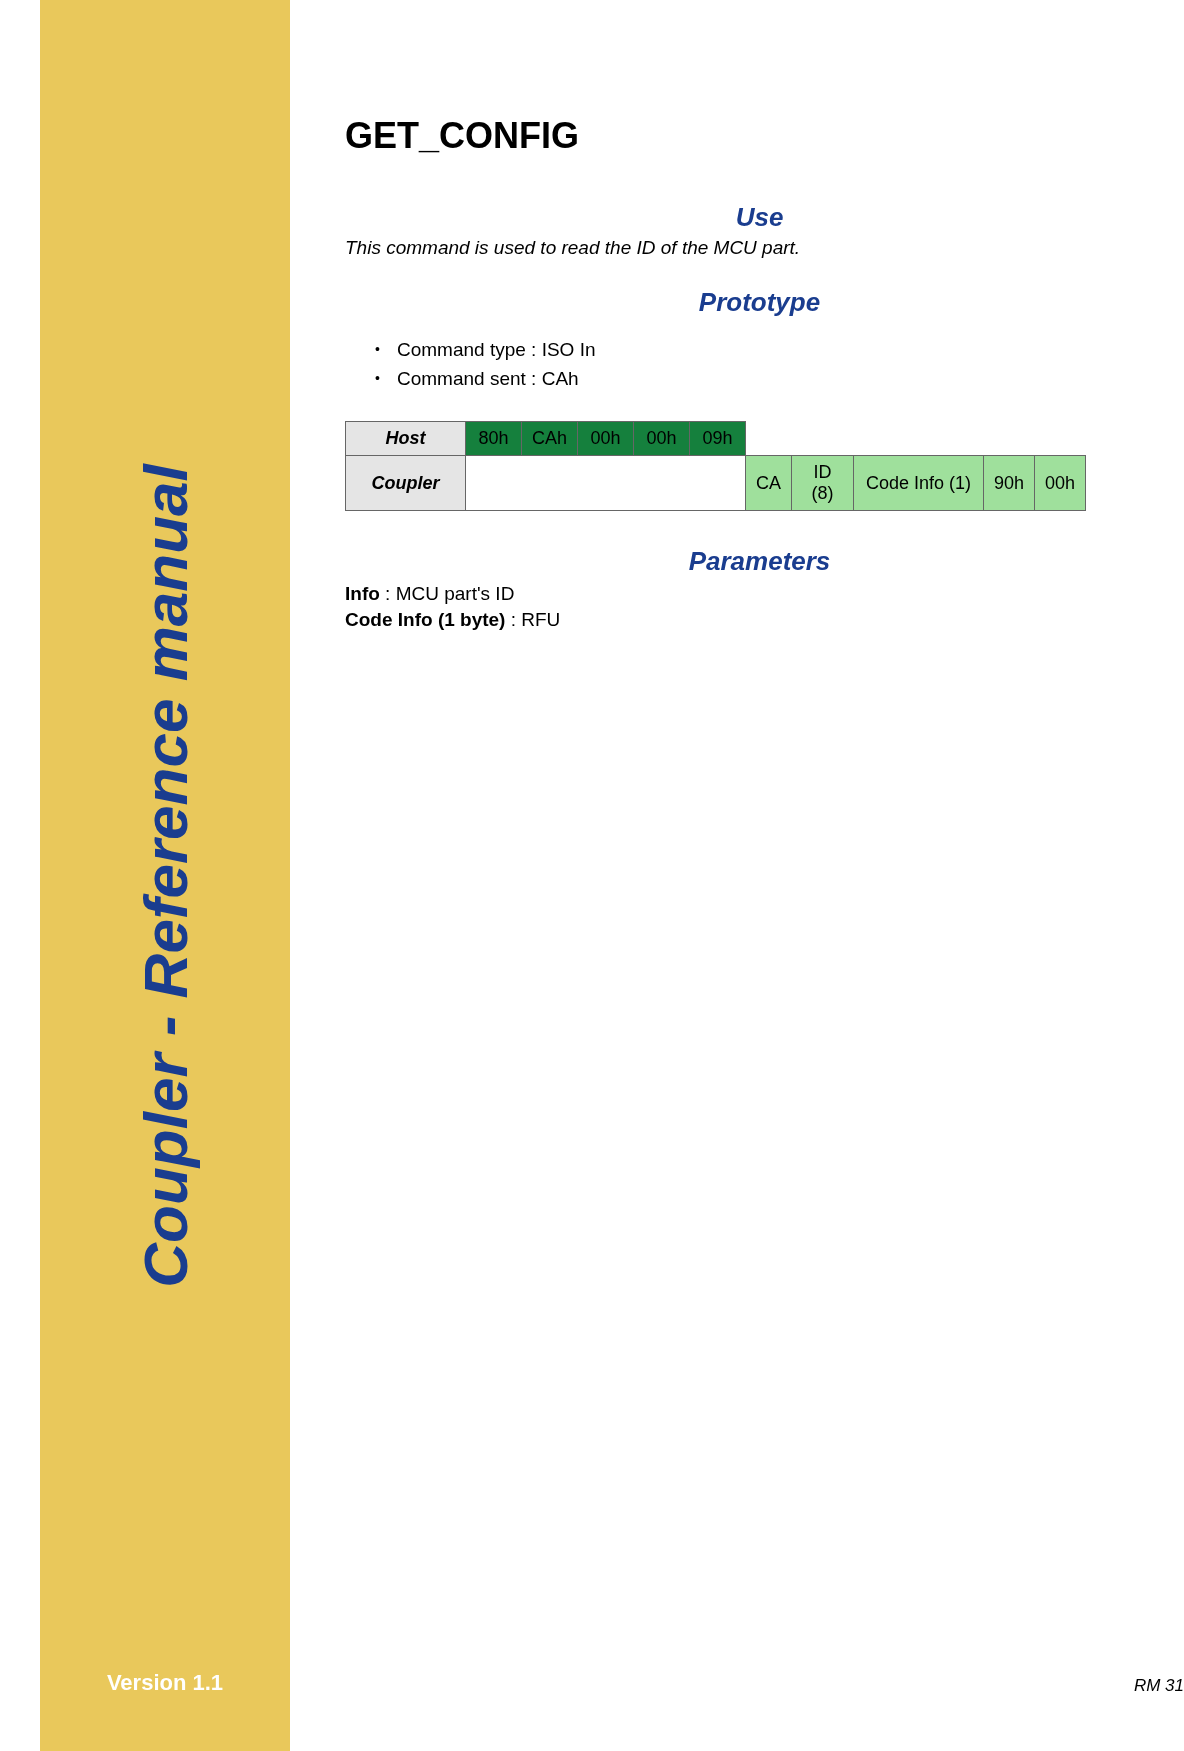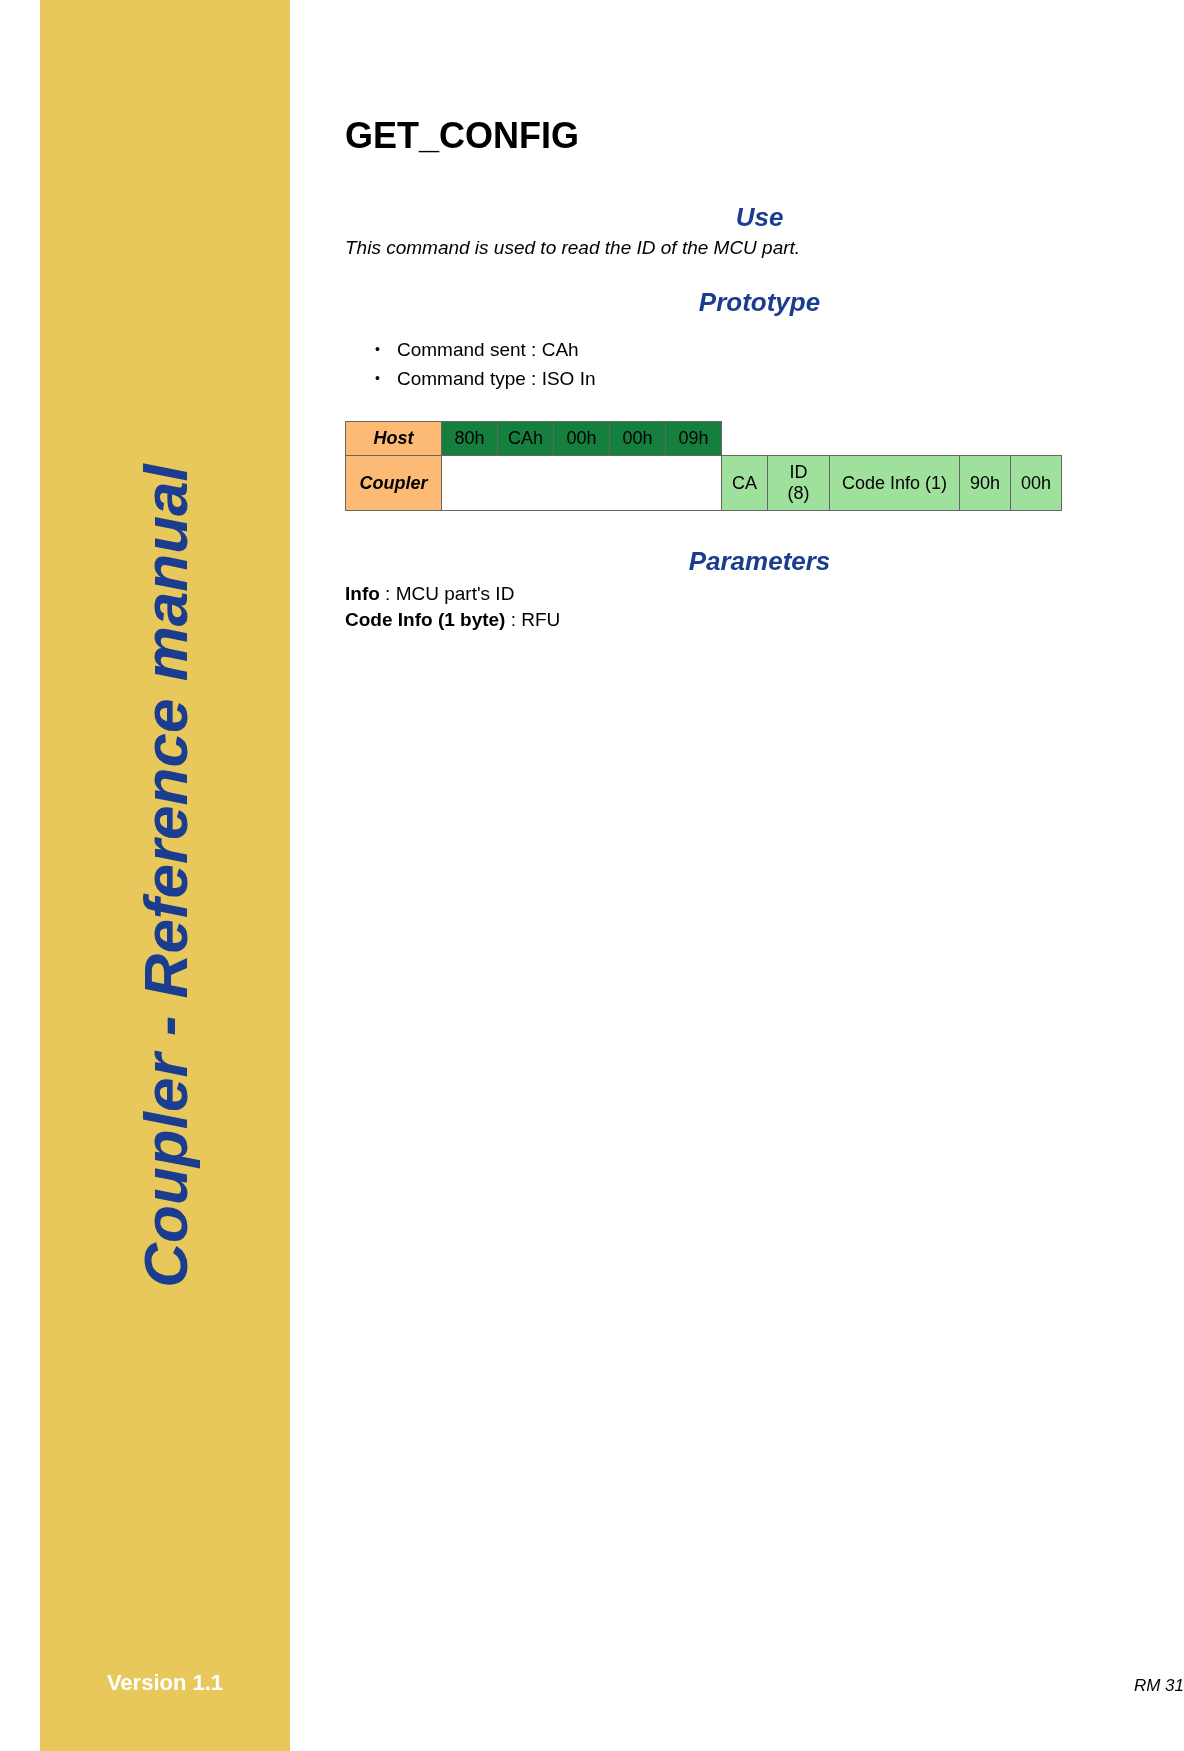--- a/index.html
+++ b/index.html
@@ -90,25 +90,25 @@
     }
     .proto-table td {
       border: 1px solid #666;
       padding: 6px 10px;
       font-size: 18px;
       text-align: center;
       vertical-align: middle;
       height: 32px;
     }
     .cell-orange {
-      background: #fdba74;
+      background: #e5e5e5;
       font-weight: bold;
       font-style: italic;
       color: #000;
-      width: 96px;
+      width: 120px;
     }
     .cell-blue {
       background: #15803d;
       color: #000;
       width: 56px;
     }
     .cell-green {
       background: #9fe09c;
       color: #000;
     }
@@ -146,22 +146,22 @@
 </div>
 
 <div class="content">
   <h1 class="page-title">GET_CONFIG</h1>
 
   <h2 class="section-heading">Use</h2>
   <p class="body-text">This command is used to read the ID of the MCU part.</p>
 
   <h2 class="section-heading">Prototype</h2>
   <ul class="bullet-list">
+    <li>Command type : ISO In</li>
     <li>Command sent : CAh</li>
-    <li>Command type : ISO In</li>
   </ul>
 
   <table class="proto-table">
     <tbody>
         <tr>
       <td class="cell-orange">Host</td>
       <td class="cell-blue">80h</td>
       <td class="cell-blue">CAh</td>
       <td class="cell-blue">00h</td>
       <td class="cell-blue">00h</td>

